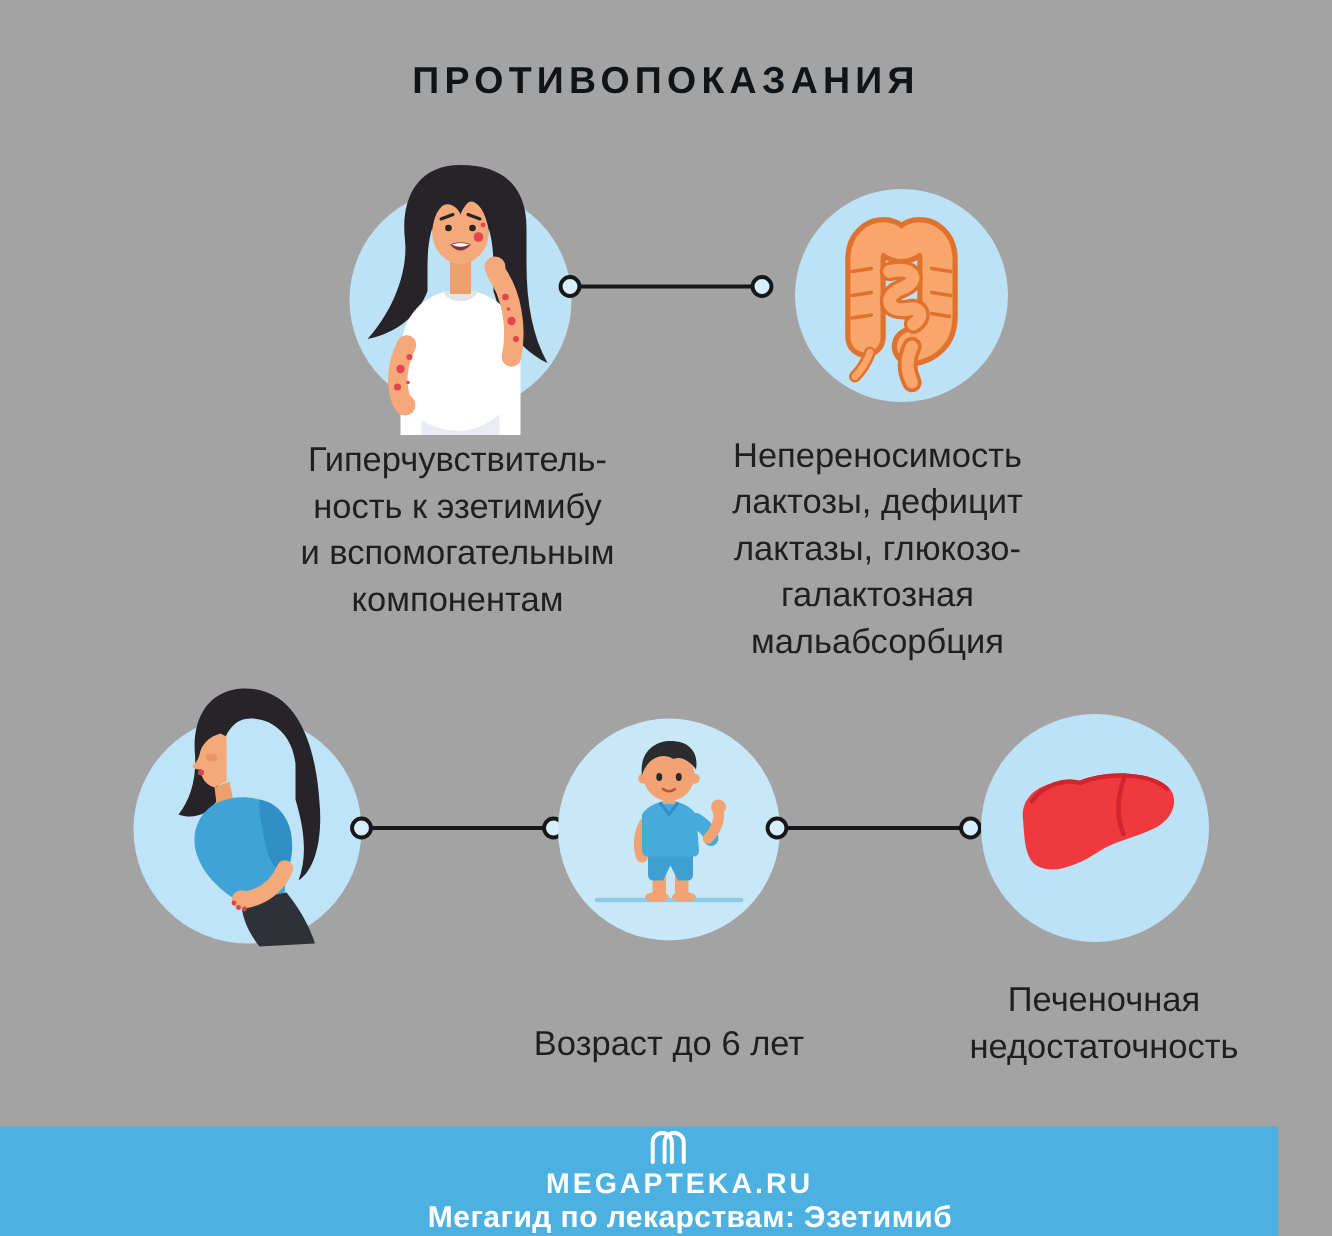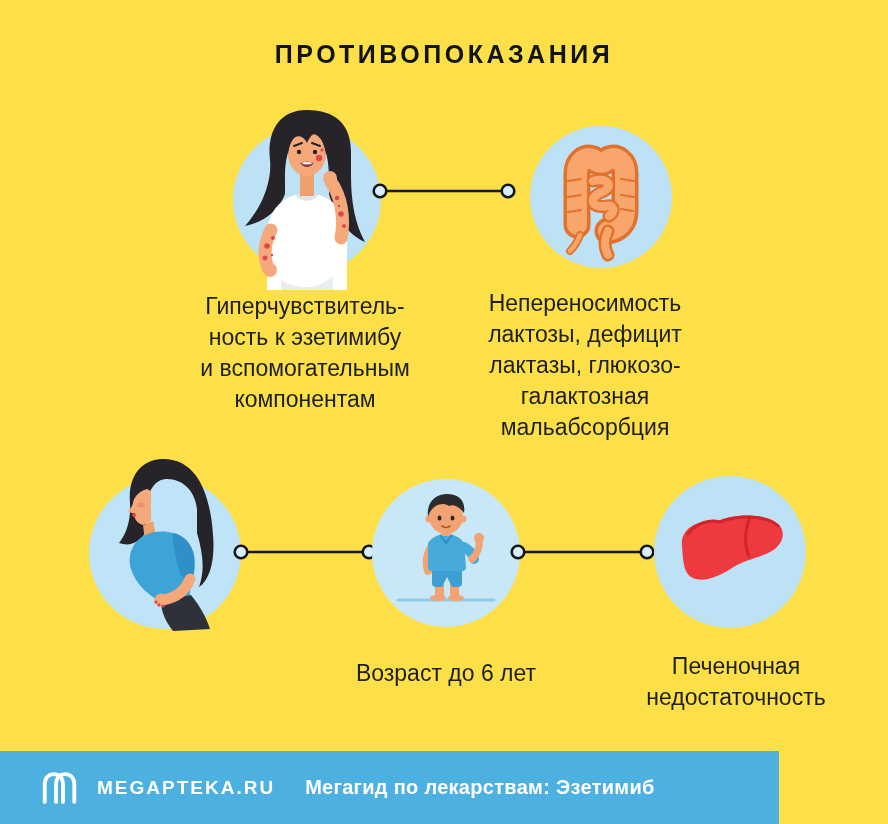--- a/index.html
+++ b/index.html
@@ -1,30 +1,30 @@
 <!DOCTYPE html>
 <html><head>
 <meta charset="utf-8">
 <style>
   html,body{margin:0;padding:0;}
   body{width:888px;height:824px;overflow:hidden;font-family:"Liberation Sans",sans-serif;}
-  .stage{position:relative;width:888px;height:824px;background:#fde047;}
+  .stage{position:relative;width:888px;height:824px;background:#a3a3a3;}
   .title{position:absolute;top:40px;left:0;width:100%;text-align:center;
          font-size:25px;font-weight:800;letter-spacing:3.5px;color:#111417;}
   .illus{position:absolute;}
   .connector{position:absolute;}
   .caption{position:absolute;text-align:center;font-size:23px;line-height:31px;
            color:#1d1f21;white-space:pre-line;}
   .cap-1{left:145px;top:291px;width:320px;}
   .cap-2{left:425px;top:288px;width:320px;}
   .cap-3{left:15px;top:651px;width:300px;}
-  .cap-4{left:296px;top:658px;width:300px;}
+  .cap-4{left:296px;top:680px;width:300px;}
   .cap-5{left:586px;top:651px;width:300px;}
-  .footer{position:absolute;left:0;top:751px;width:779px;height:73px;background:#4cb1e0;
-          display:flex;align-items:center;padding:0 0 0 38px;box-sizing:border-box;}
+  .footer{position:absolute;left:0;top:751px;width:852px;height:73px;background:#4cb1e0;
+          display:flex;align-items:center;padding:0 0 0 38px;box-sizing:border-box;flex-direction:column;}
   .brand{color:#ffffff;font-size:19px;font-weight:800;letter-spacing:2px;margin-left:16px;}
   .tagline{color:#ffffff;font-size:20px;font-weight:700;margin-left:30px;letter-spacing:0.3px;text-align:center;}
 </style>
 </head>
 <body>
 
 <div class="stage">
 
   <div class="title">ПРОТИВОПОКАЗАНИЯ</div>
 

